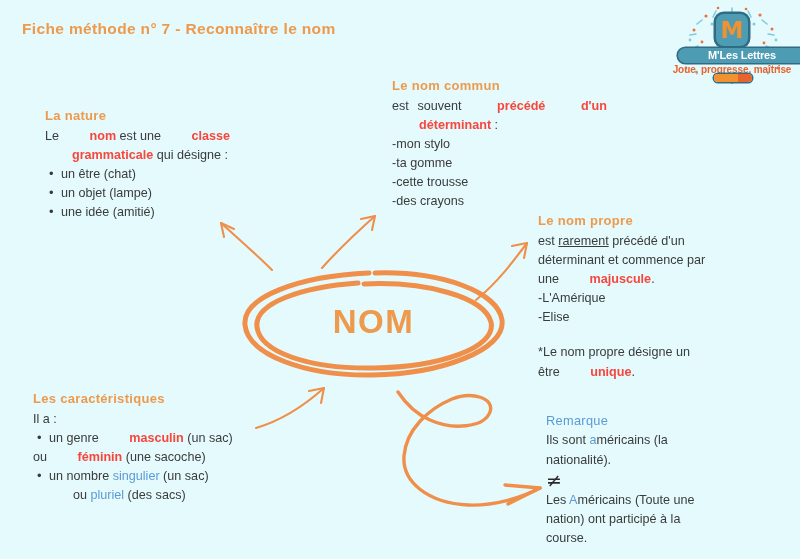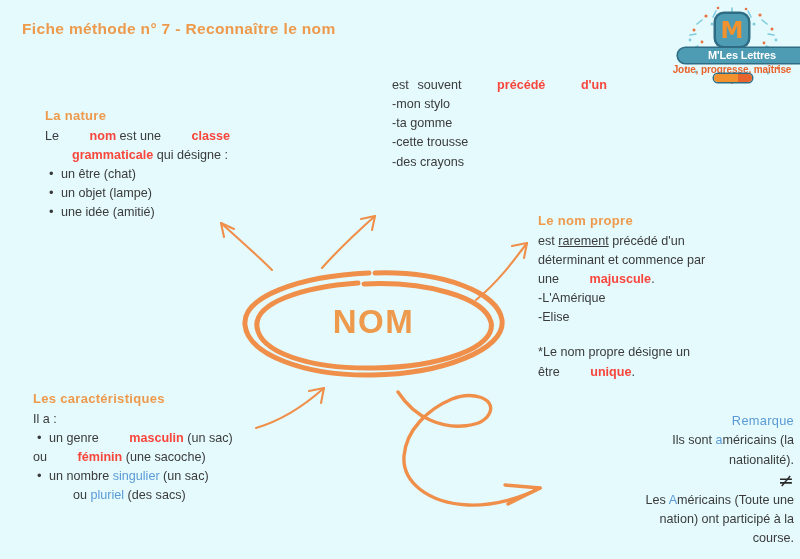--- a/index.html
+++ b/index.html
@@ -95,21 +95,21 @@
     content: "•"; position: absolute; left: 4px; top: -1px;
     color: #3b3b3b; font-size: 13px;
   }
   .dashrow { white-space: nowrap; }
 
   
   #block-nature        { left: 45px;  top: 106px; width: 235px; }
   #block-nom-commun    { left: 392px; top: 76px;  width: 215px; }
   #block-nom-propre    { left: 538px; top: 211px; width: 235px; }
   #block-caracteristiques { left: 33px; top: 389px; width: 265px; }
-  #block-remarque      { left: 546px; top: 411px; width: 248px; text-align: right; }
+  #block-remarque      { left: 546px; top: 411px; width: 248px; text-align: left; }
   #block-remarque .head { color: #5b9bd5; font-weight: normal; font-size: 12.8px; }
   .neq { font-size: 19px; line-height: 1.1; color: #2b2b2b; font-family: "DejaVu Sans", sans-serif; }
   .justify2 { display: flex; justify-content: space-between; }
 
   
   #nom-node { left: 236px; top: 264px; width: 275px; height: 116px; }
   #nom-label {
     position: absolute; inset: 0;
     display: flex; align-items: center; justify-content: center;
     font-size: 33px; font-weight: bold; color: #ee9a4d;
@@ -226,25 +226,29 @@
       <span class="red">grammaticale</span><span> qui désigne :</span>
     </div>
     <ul class="bullets">
       <li>un être (chat)</li>
       <li>un objet (lampe)</li>
       <li>une idée (amitié)</li>
     </ul>
   </div>
 
   <div class="abs block" id="block-nom-commun">
+    <div class="head">Le nom commun</div>
     <div class="justify2">
       <span>est</span>
         <span>souvent</span>
         <span class="red">précédé</span>
         <span class="red">d'un</span>
+    </div>
+    <div>
+      <span class="red">déterminant</span><span> :</span>
     </div>
     <div class="dashrow">-mon stylo</div>
     <div class="dashrow">-ta gomme</div>
     <div class="dashrow">-cette trousse</div>
     <div class="dashrow">-des crayons</div>
   </div>
 
   <div class="abs block" id="block-nom-propre">
     <div class="head">Le nom propre</div>
     <div>

